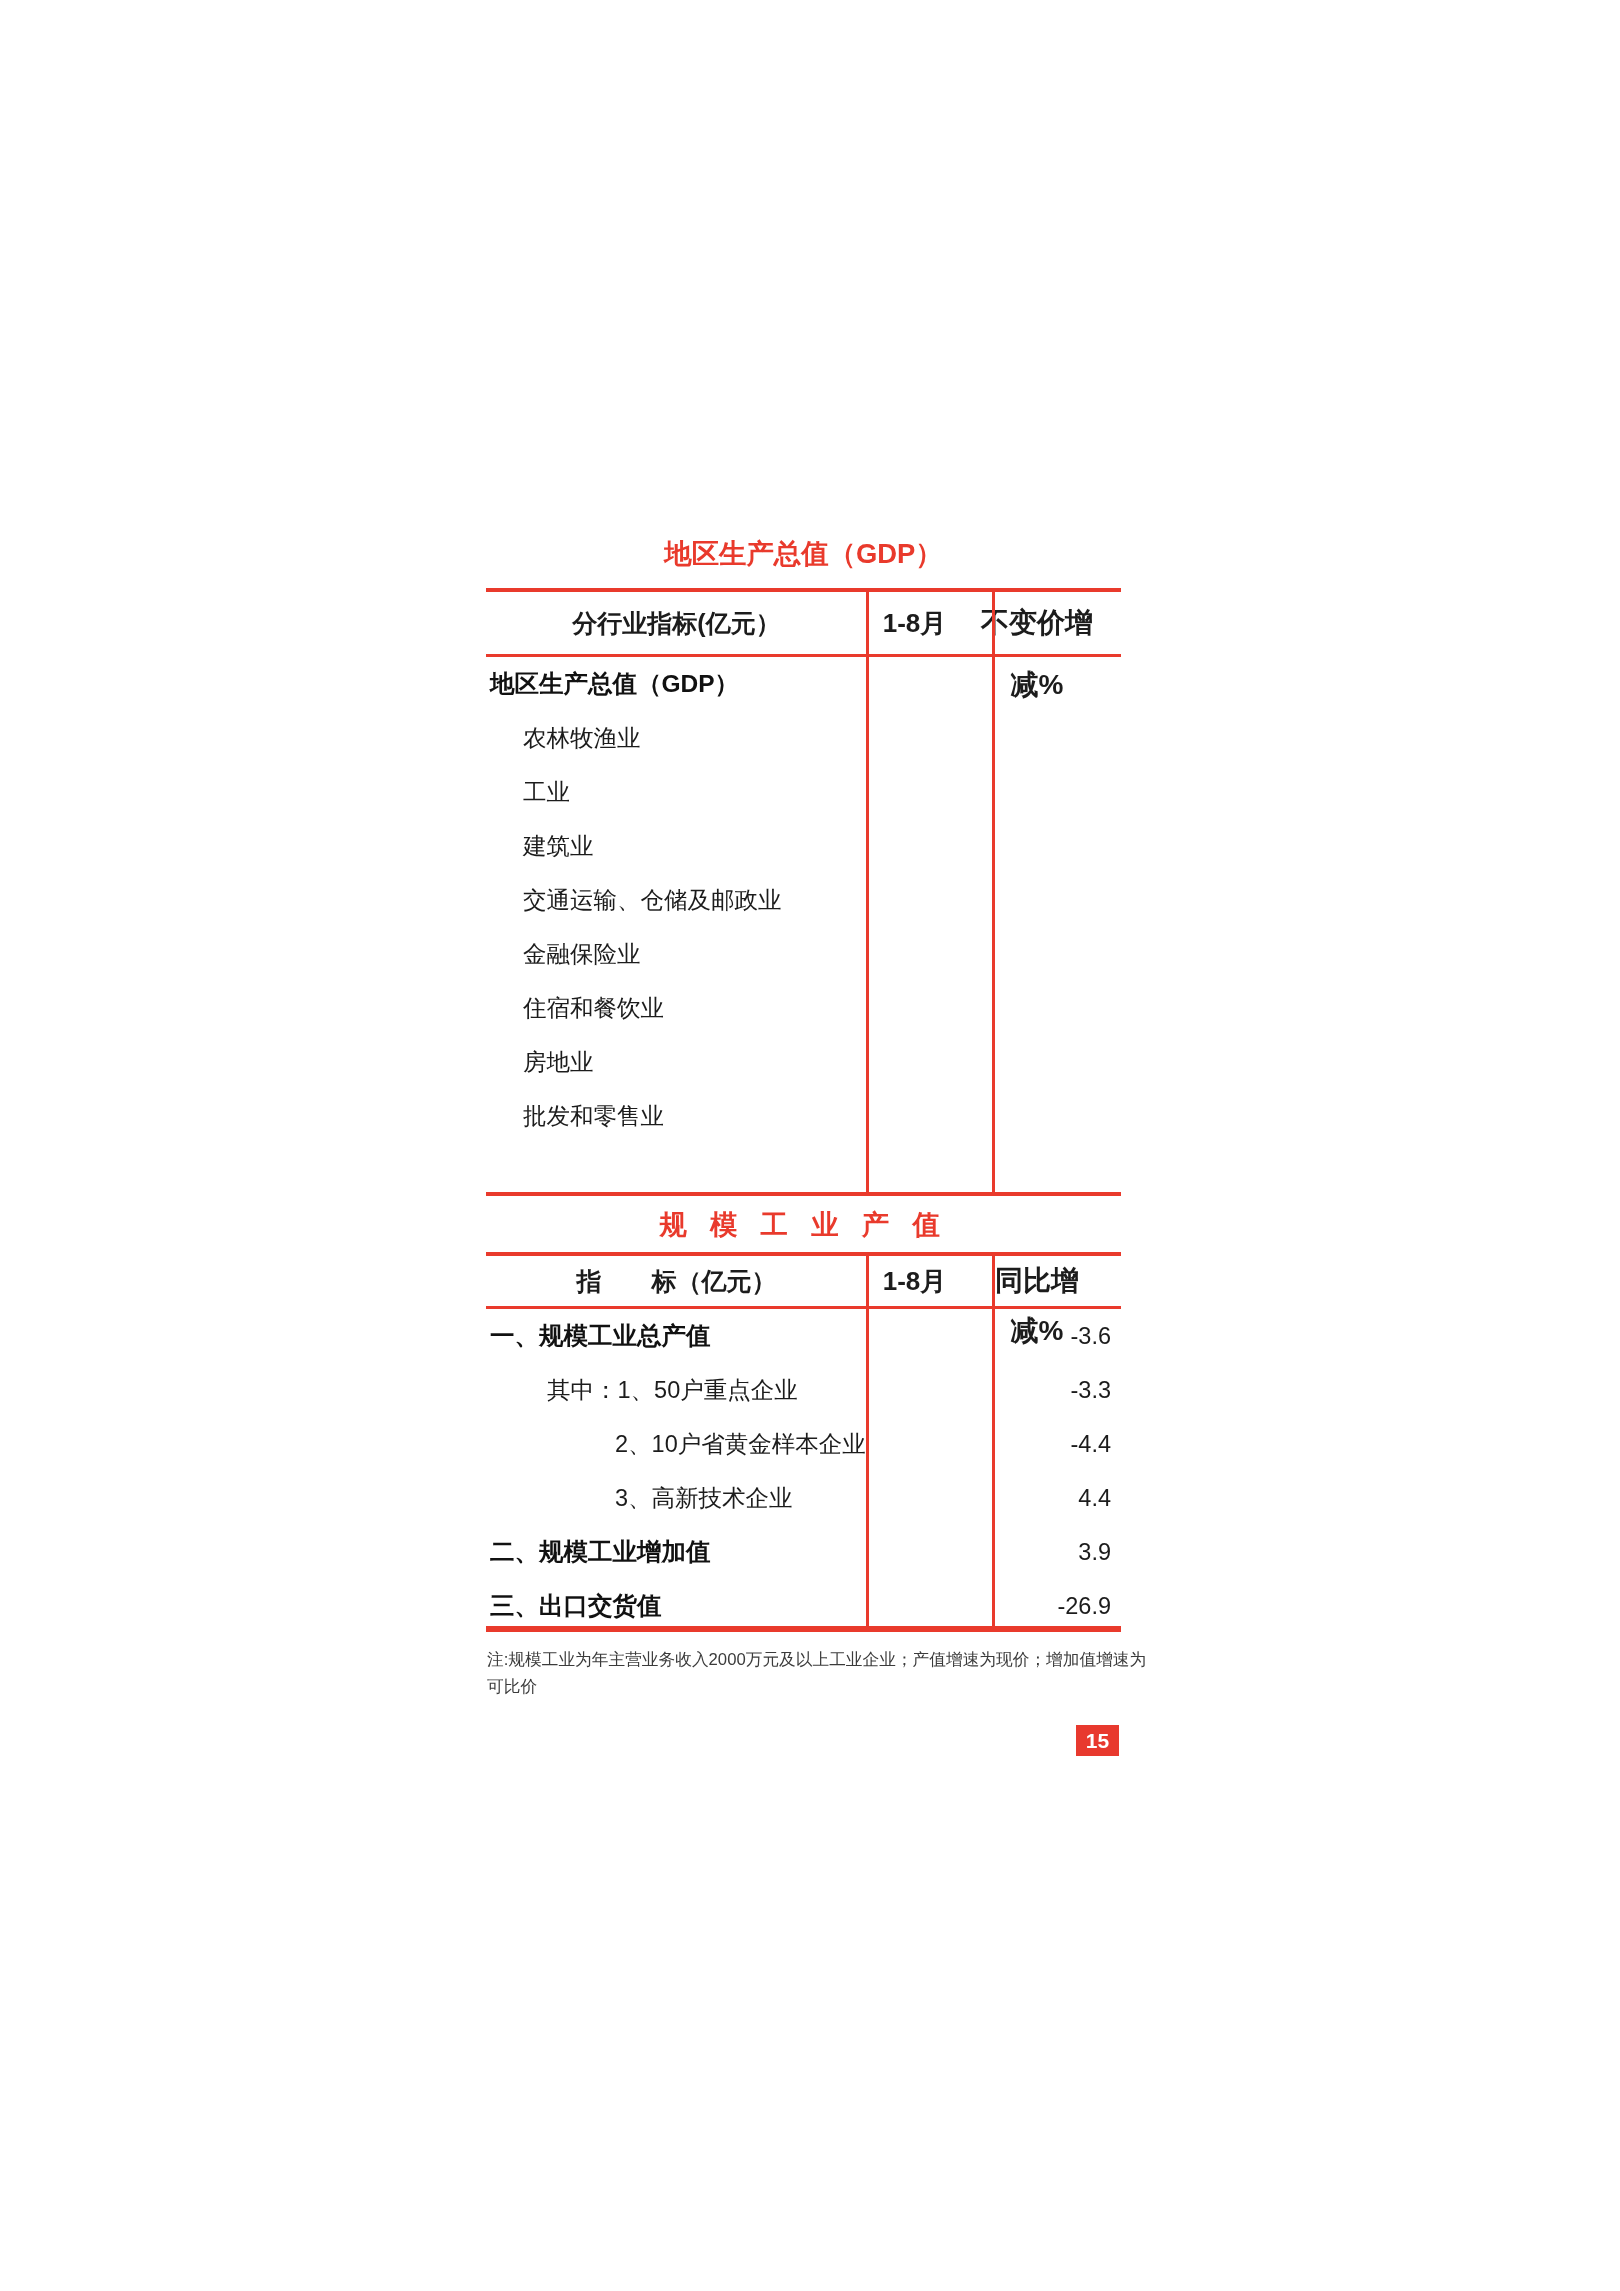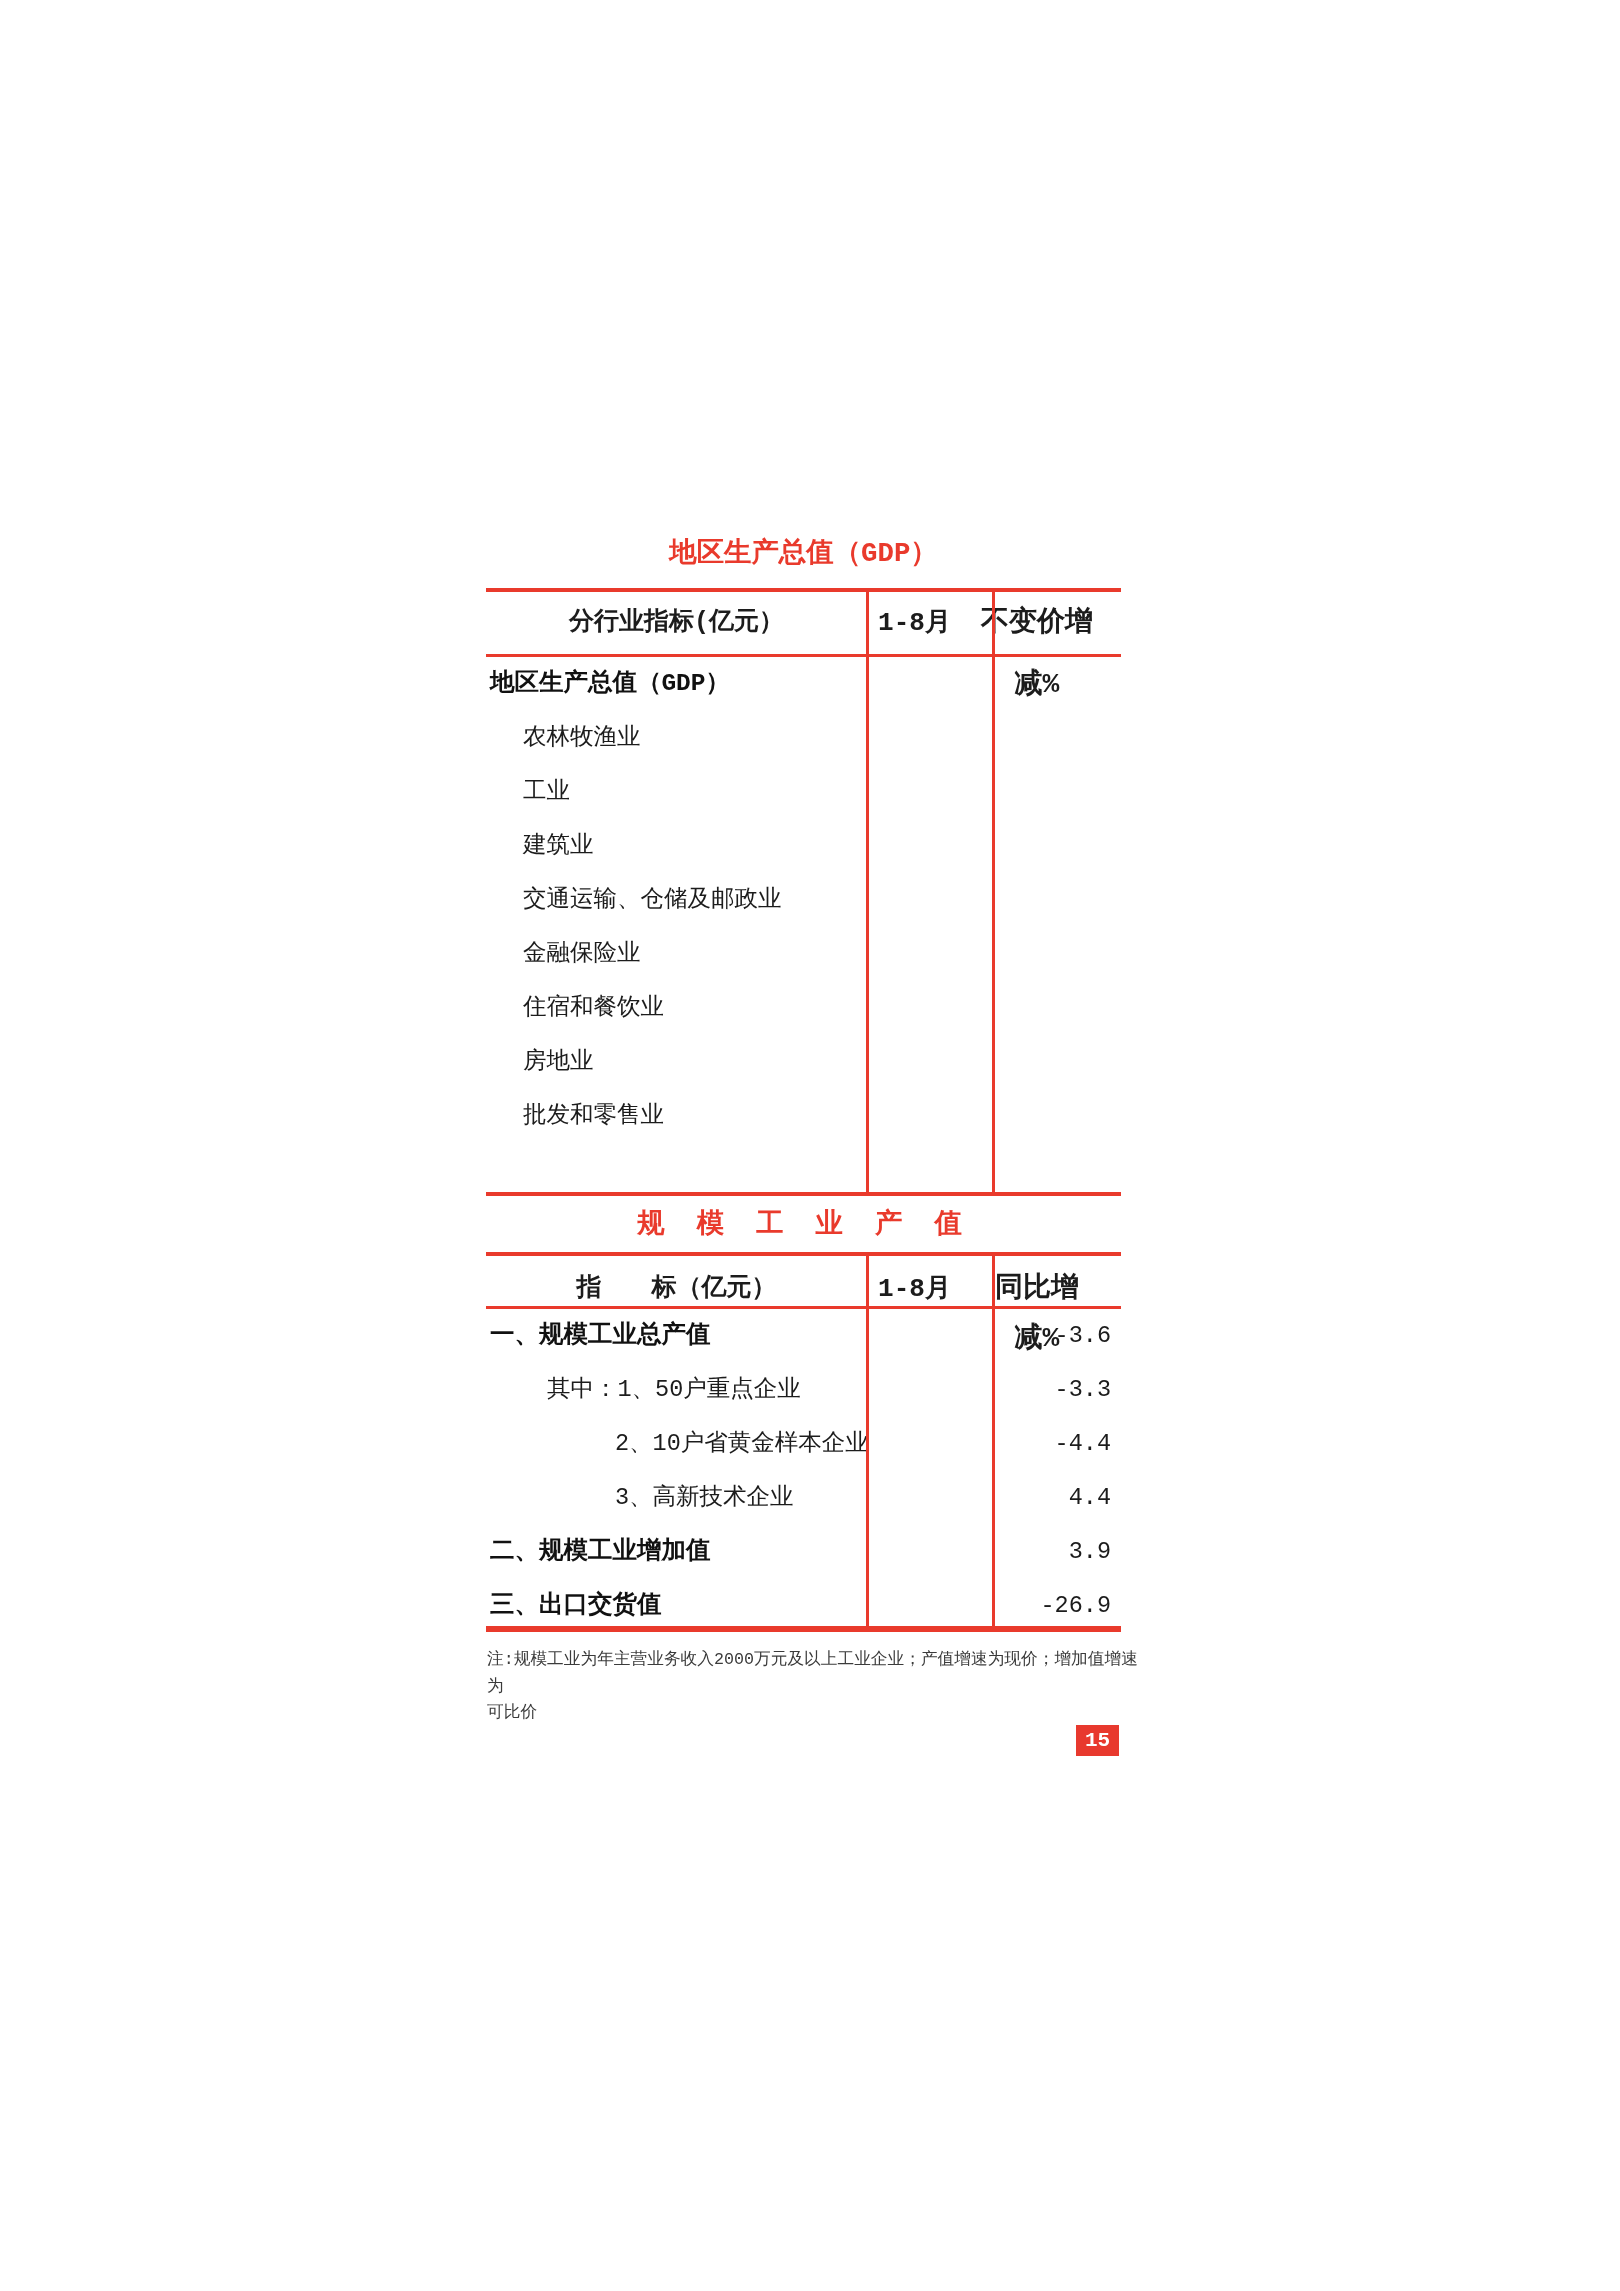--- a/index.html
+++ b/index.html
@@ -1,20 +1,20 @@
 <!DOCTYPE html>
 <html><head>
 <meta charset="utf-8">
 <style>
   html,body{margin:0;padding:0;background:#888;}
   .page{
     position:relative;
     width:1620px;height:2292px;
     background:#ffffff;
-    font-family:Liberation Mono, monospace;
+    font-family:Liberation Sans, sans-serif;
     overflow:hidden;
     color:#1c1c1c;
   }
   
   .sec-title{
     position:absolute;left:486px;width:635px;
     text-align:center;
     color:#e93a2c;font-weight:bold;
   }
   .sec-title.t1{top:534px;height:39px;line-height:39px;font-size:27.4px;}
@@ -26,21 +26,21 @@
   .hline{position:absolute;left:0;width:635px;background:#e93a2c;}
   .vline{position:absolute;width:2.9px;background:#e93a2c;top:0;}
   .vl1{left:380px;}
   .vl2{left:506px;}
   .thead{position:absolute;left:0;width:635px;font-weight:bold;}
   .thead .hc{position:absolute;top:0;height:100%;text-align:center;}
   .hc.c1{left:0;width:381px;font-size:25px;}
   .hc.c2{left:367px;width:123px;font-size:26px;}
   .hc.c3{left:488px;width:126px;font-size:28px;}
   .tbl1 .thead{top:3.9px;height:62px;line-height:62px;}
-  .tbl2 .thead{top:3.9px;height:46px;line-height:50px;margin-top:8px;}
+  .tbl2 .thead{top:3.9px;height:46px;line-height:50px;}
   .rows{position:absolute;left:0;width:635px;}
   .tbl1 .rows{top:69px;}
   .tbl2 .rows{top:57px;}
   .row{position:relative;height:54px;line-height:54px;font-size:23.5px;}
   .row .lbl{position:absolute;white-space:nowrap;}
   .row.bold .lbl{font-weight:bold;font-size:24.5px;color:#111;}
   .row .mon{position:absolute;left:383px;width:123px;text-align:center;}
   .row .val{position:absolute;left:509px;width:116px;text-align:right;}
   .ind0{left:3.9px;}
   .ind1{left:37px;}

